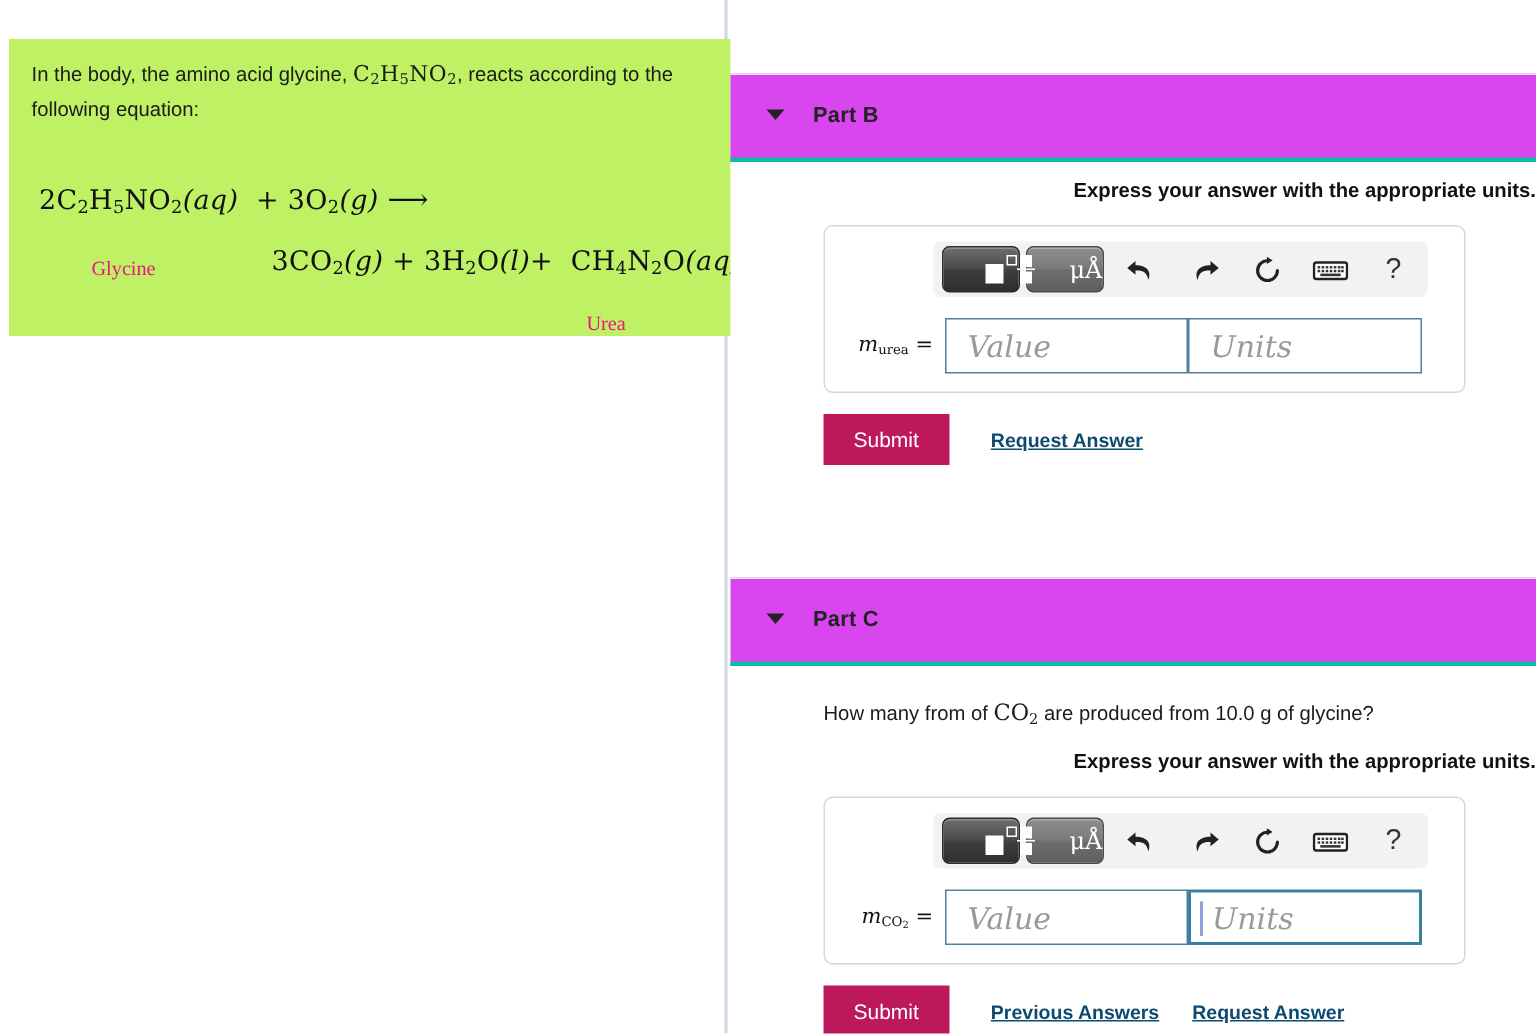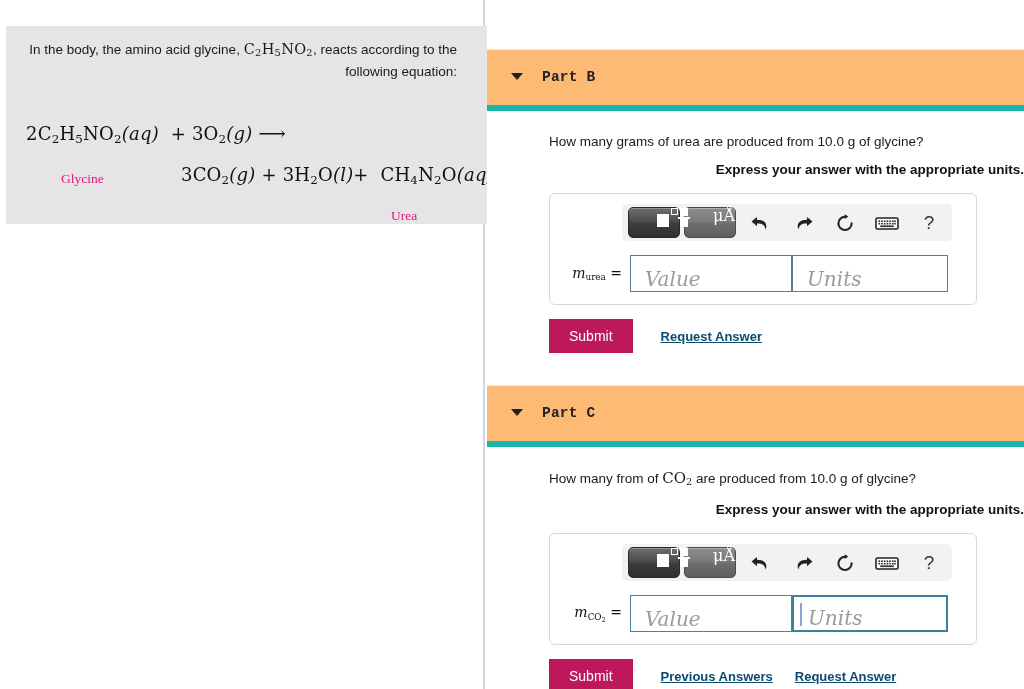--- a/index.html
+++ b/index.html
@@ -25,23 +25,22 @@
     border-right: 2px solid #cdd6e4;
     box-sizing: border-box;
   }
 
   #problem-box {
     position: absolute;
     left: 6px;
     top: 26px;
     width: 496px;
     height: 198px;
-    background: #e5e5e5;
+    background: #bef264;
     box-sizing: border-box;
-    text-align: right;
   }
 
   #problem-intro {
     position: absolute;
     left: 15px;
     top: 14px;
     width: 436px;
     font-size: 13.5px;
     line-height: 19px;
     color: #1b1b1b;
@@ -114,24 +113,23 @@
     width: 537px;
     height: 689px;
     background: #ffffff;
   }
 
   .part-block { position: absolute; left: 0; width: 537px; }
 
   .part-header {
     position: relative;
     height: 55px;
-    background: #fdba74;
+    background: #d946ef;
     border-top: 1px solid #eeeeee;
-    border-bottom: 6px solid #14b8a6;
-    font-family: Liberation Mono, monospace;
+    border-bottom: 3px solid #14b8a6;
   }
   .part-caret {
     position: absolute;
     left: 24px;
     top: 23px;
     width: 0; height: 0;
     border-left: 6px solid transparent;
     border-right: 6px solid transparent;
     border-top: 7px solid #222222;
   }
@@ -192,20 +190,21 @@
     align-items: center;
     box-sizing: border-box;
     padding-left: 6px;
   }
 
   .tb-btn {
     width: 52px;
     height: 31px;
     border-radius: 5px;
     display: flex;
+    align-items: center;
     justify-content: center;
     margin-right: 4px;
     box-sizing: border-box;
     padding-left: 28px;
   }
   .tb-btn.dark {
     background: linear-gradient(180deg,#6e6e6e 0%, #4a4a4a 48%, #3e3e3e 52%, #2e2e2e 100%);
     border: 1px solid #2a2a2a;
     box-shadow: inset 0 1px 0 rgba(255,255,255,0.25);
   }
@@ -270,21 +269,21 @@
     vertical-align: -0.3em;
   }
   .var-label .vi { font-style: italic; }
 
   .field {
     height: 37px;
     border: 1px solid #4e7f9c;
     background: #ffffff;
     box-sizing: border-box;
     display: flex;
-    align-items: flex-end;
+    align-items: center;
     position: relative;
   }
   .field.value { width: 162px; }
   .field.units { width: 156px; margin-left: 0; }
   .field.focused {
     border: 2px solid #3d7f9e;
   }
   .field .ph {
     font-family: "DejaVu Serif", "Liberation Serif", serif;
     font-style: italic;
@@ -355,23 +354,20 @@
 
   <div class="part-block" style="top:49px;">
 
     <div class="part-header">
       <span class="part-caret"></span>
       <span class="part-title">Part B</span>
     </div>
 
     <div class="part-body">
 
-      <div class="question-text">
-        <span>How many grams of urea are produced from 10.0 g of glycine?</span>
-      </div>
 
       <div class="express-text">Express your answer with the appropriate units.</div>
 
       <div class="answer-shell">
 
         <div class="mathbar">
 
           <div class="tb-btn dark">
             <span class="tmpl-ico">
               <i class="big"></i>

